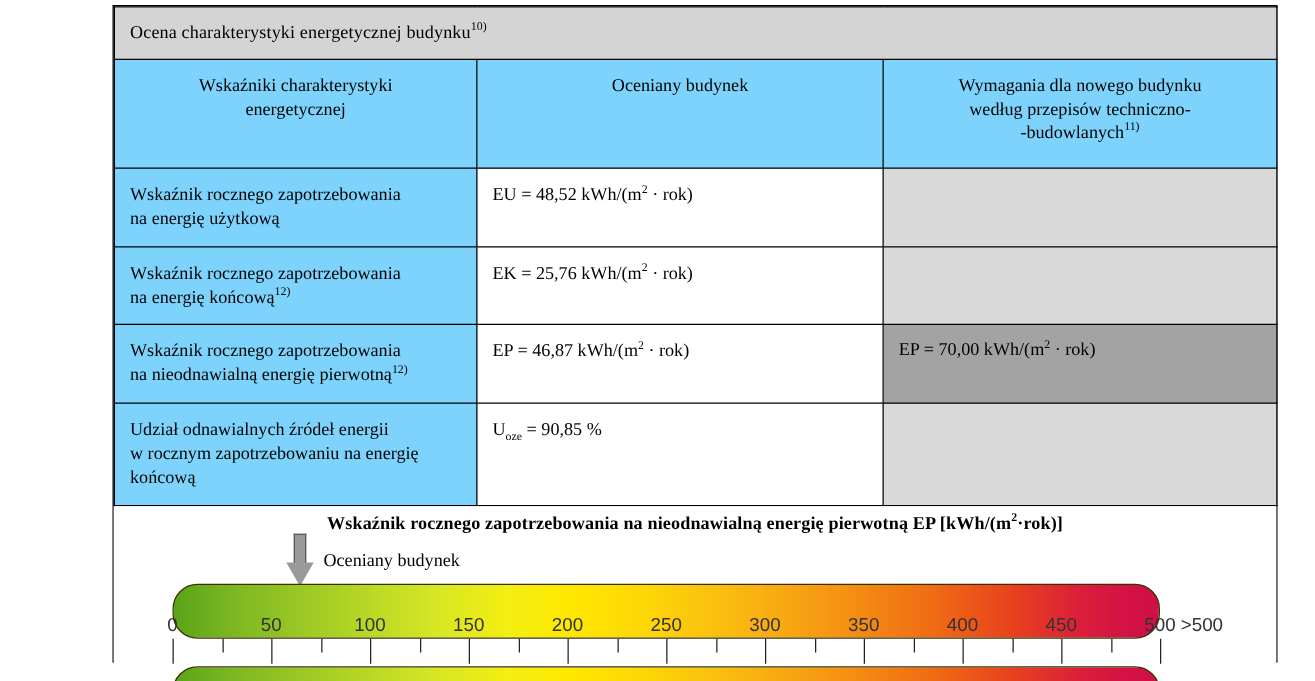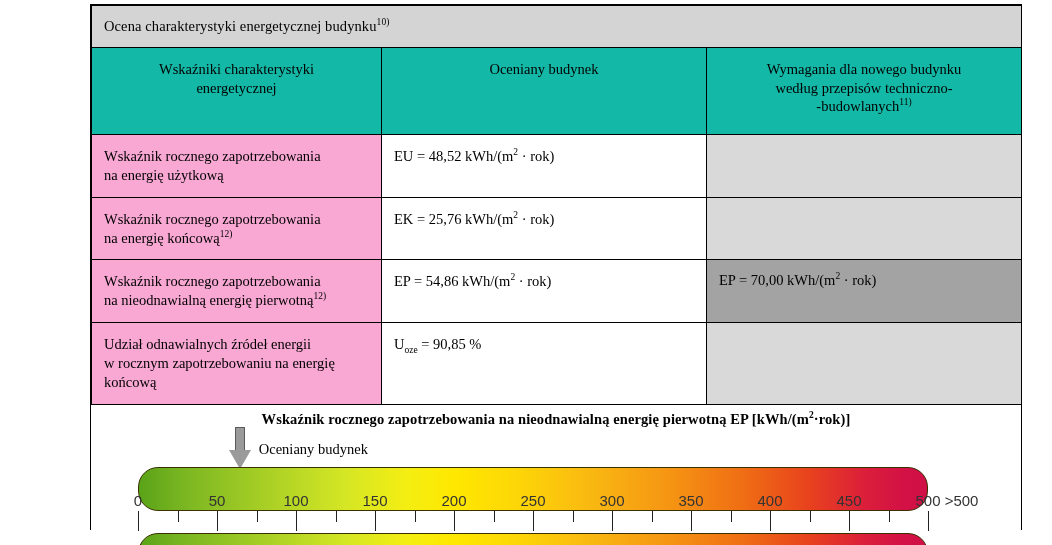--- a/index.html
+++ b/index.html
@@ -47,31 +47,31 @@
     font-weight: bold;
     font-size: 14.5px;
     padding: 4px 0 3px 12px;
     letter-spacing: .1px;
     border-top: none;
     border-left: none;
     border-right: none;
   }
 
   .hdr {
-    background: #14b8a6;
+    background: #7dd3fc;
     font-weight: bold;
     font-size: 14.5px;
     vertical-align: middle;
     line-height: 1.28;
     padding: 7px 10px;
     height: 62px;
   }
 
   .lbl {
-    background: #f9a8d4;
+    background: #7dd3fc;
     font-size: 14.5px;
     line-height: 1.3;
     padding: 5px 6px 6px 8px;
   }
   .val {
     background: #ffffff;
     font-size: 14.5px;
     line-height: 1.3;
     padding: 5px 6px 6px 8px;
   }
@@ -293,21 +293,21 @@
         </td>
         <td class="blank"></td>
       </tr>
 
       <tr class="r3">
         <td class="lbl">
           <span>Wskaźnik rocznego zapotrzebowania</span><br>
           <span>na nieodnawialną energię pierwotną</span><sup>12)</sup>
         </td>
         <td class="val">
-          <span class="nb"><span>EP = 54,86 kWh/(m</span><sup>2</sup><span> · rok)</span></span>
+          <span class="nb"><span>EP = 46,87 kWh/(m</span><sup>2</sup><span> · rok)</span></span>
         </td>
         <td class="blank-white">
           <span class="nb"><span>EP = 70,00 kWh/(m</span><sup>2</sup><span> · rok)</span></span>
         </td>
       </tr>
 
 
       <tr class="r5">
         <td class="lbl">
           <span>Udział odnawialnych źródeł energii</span><br>

